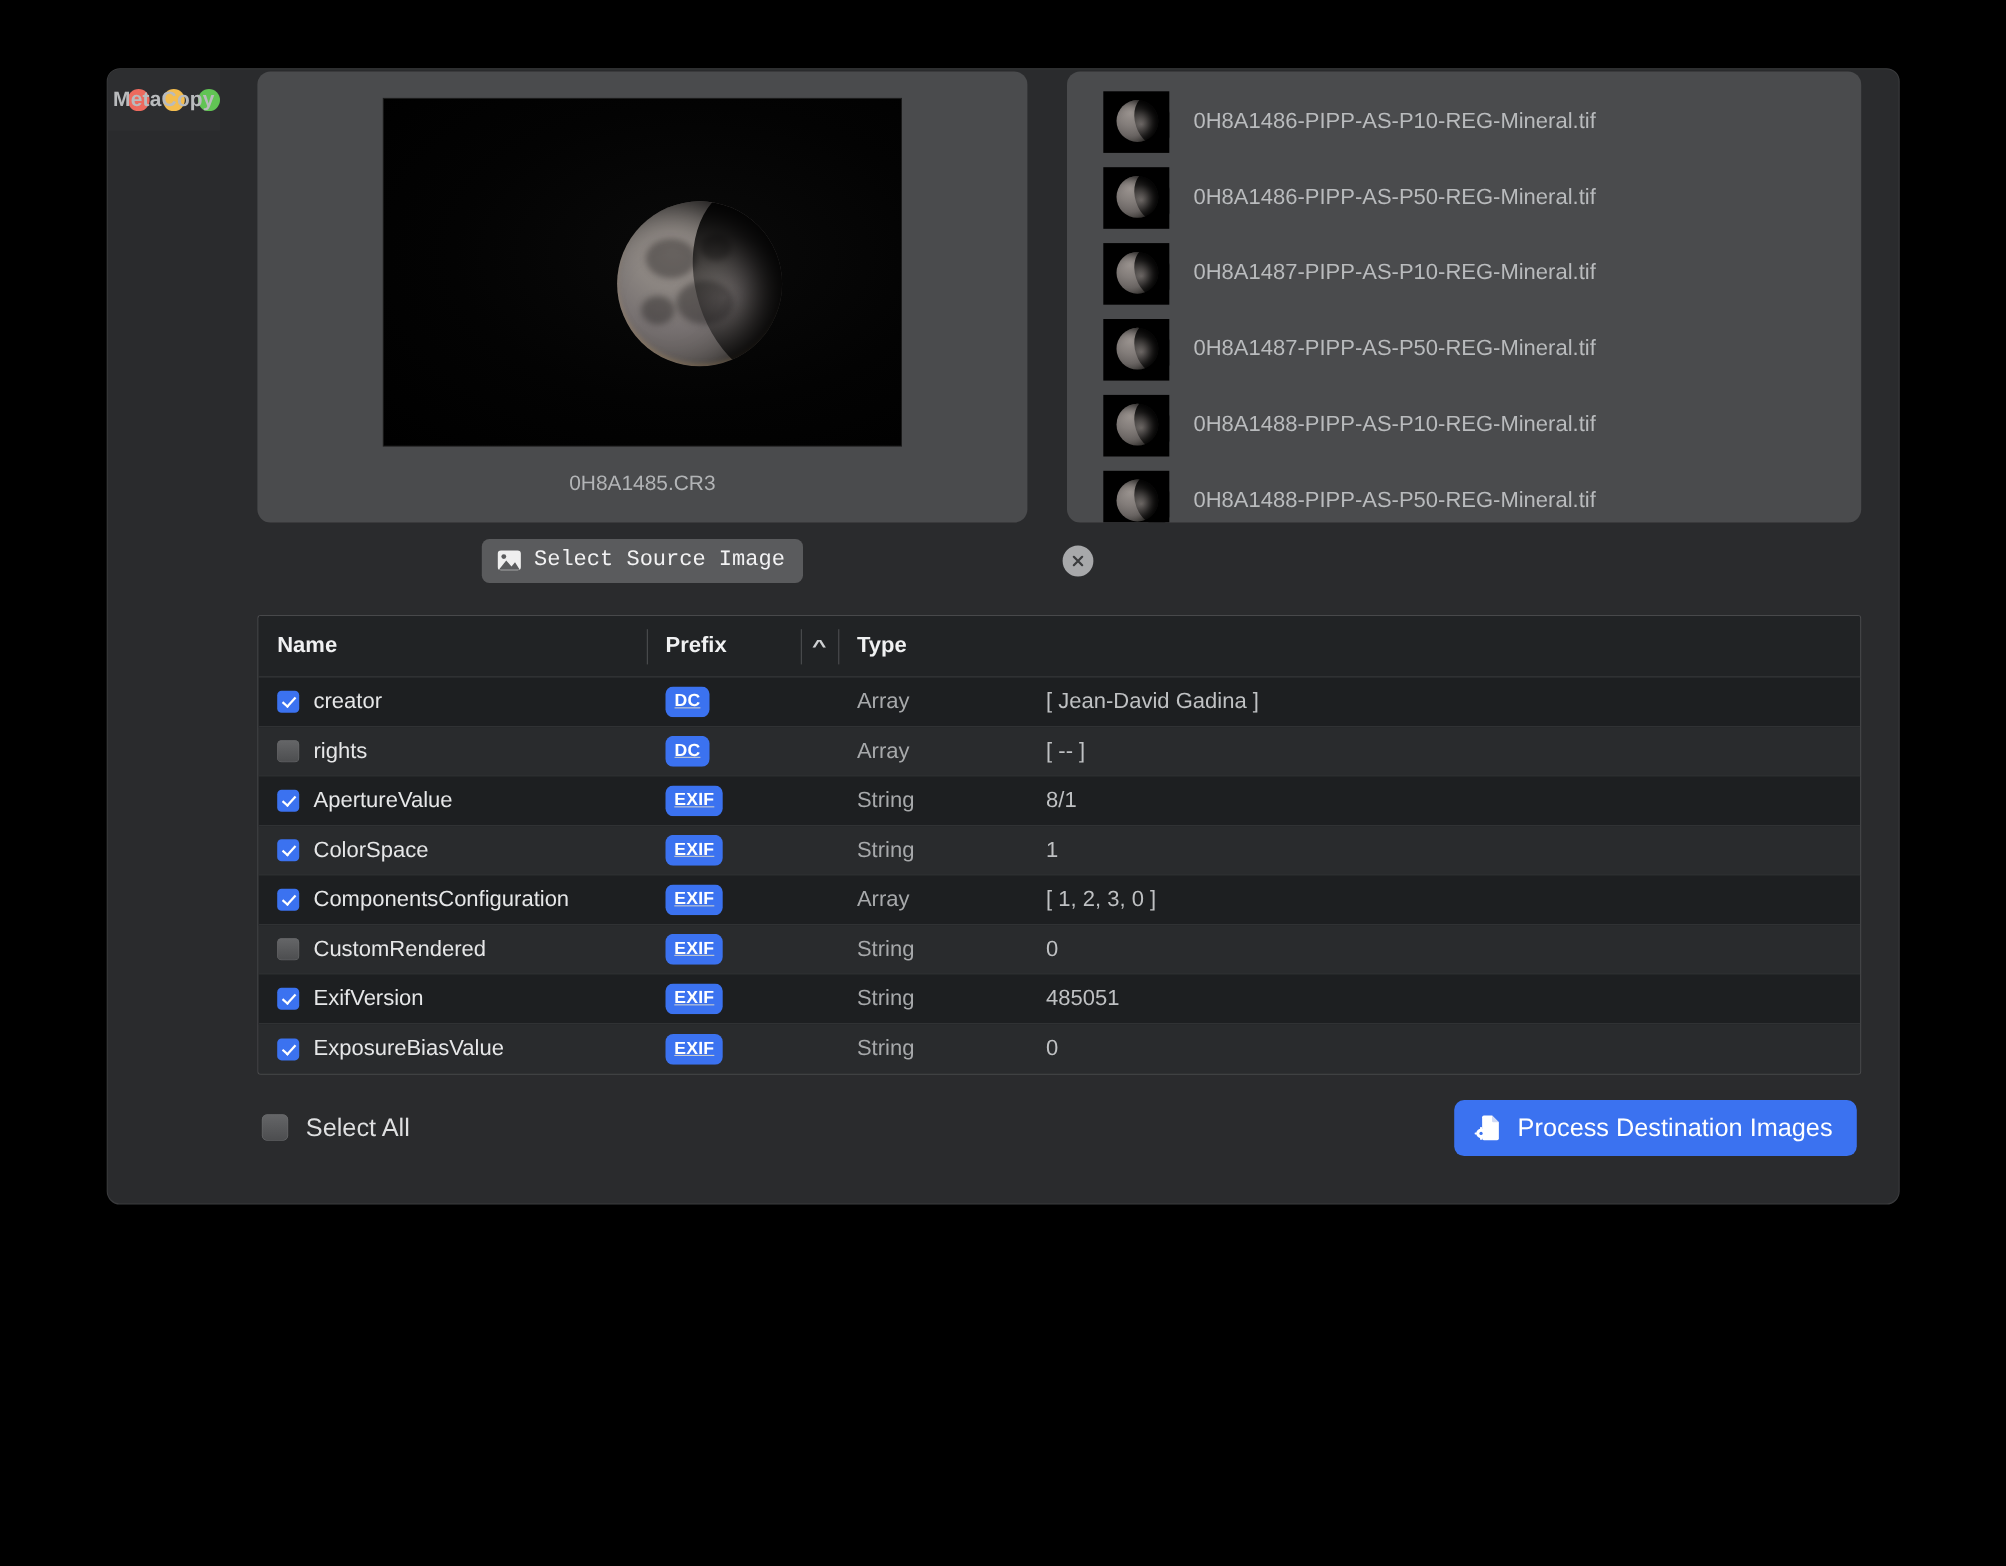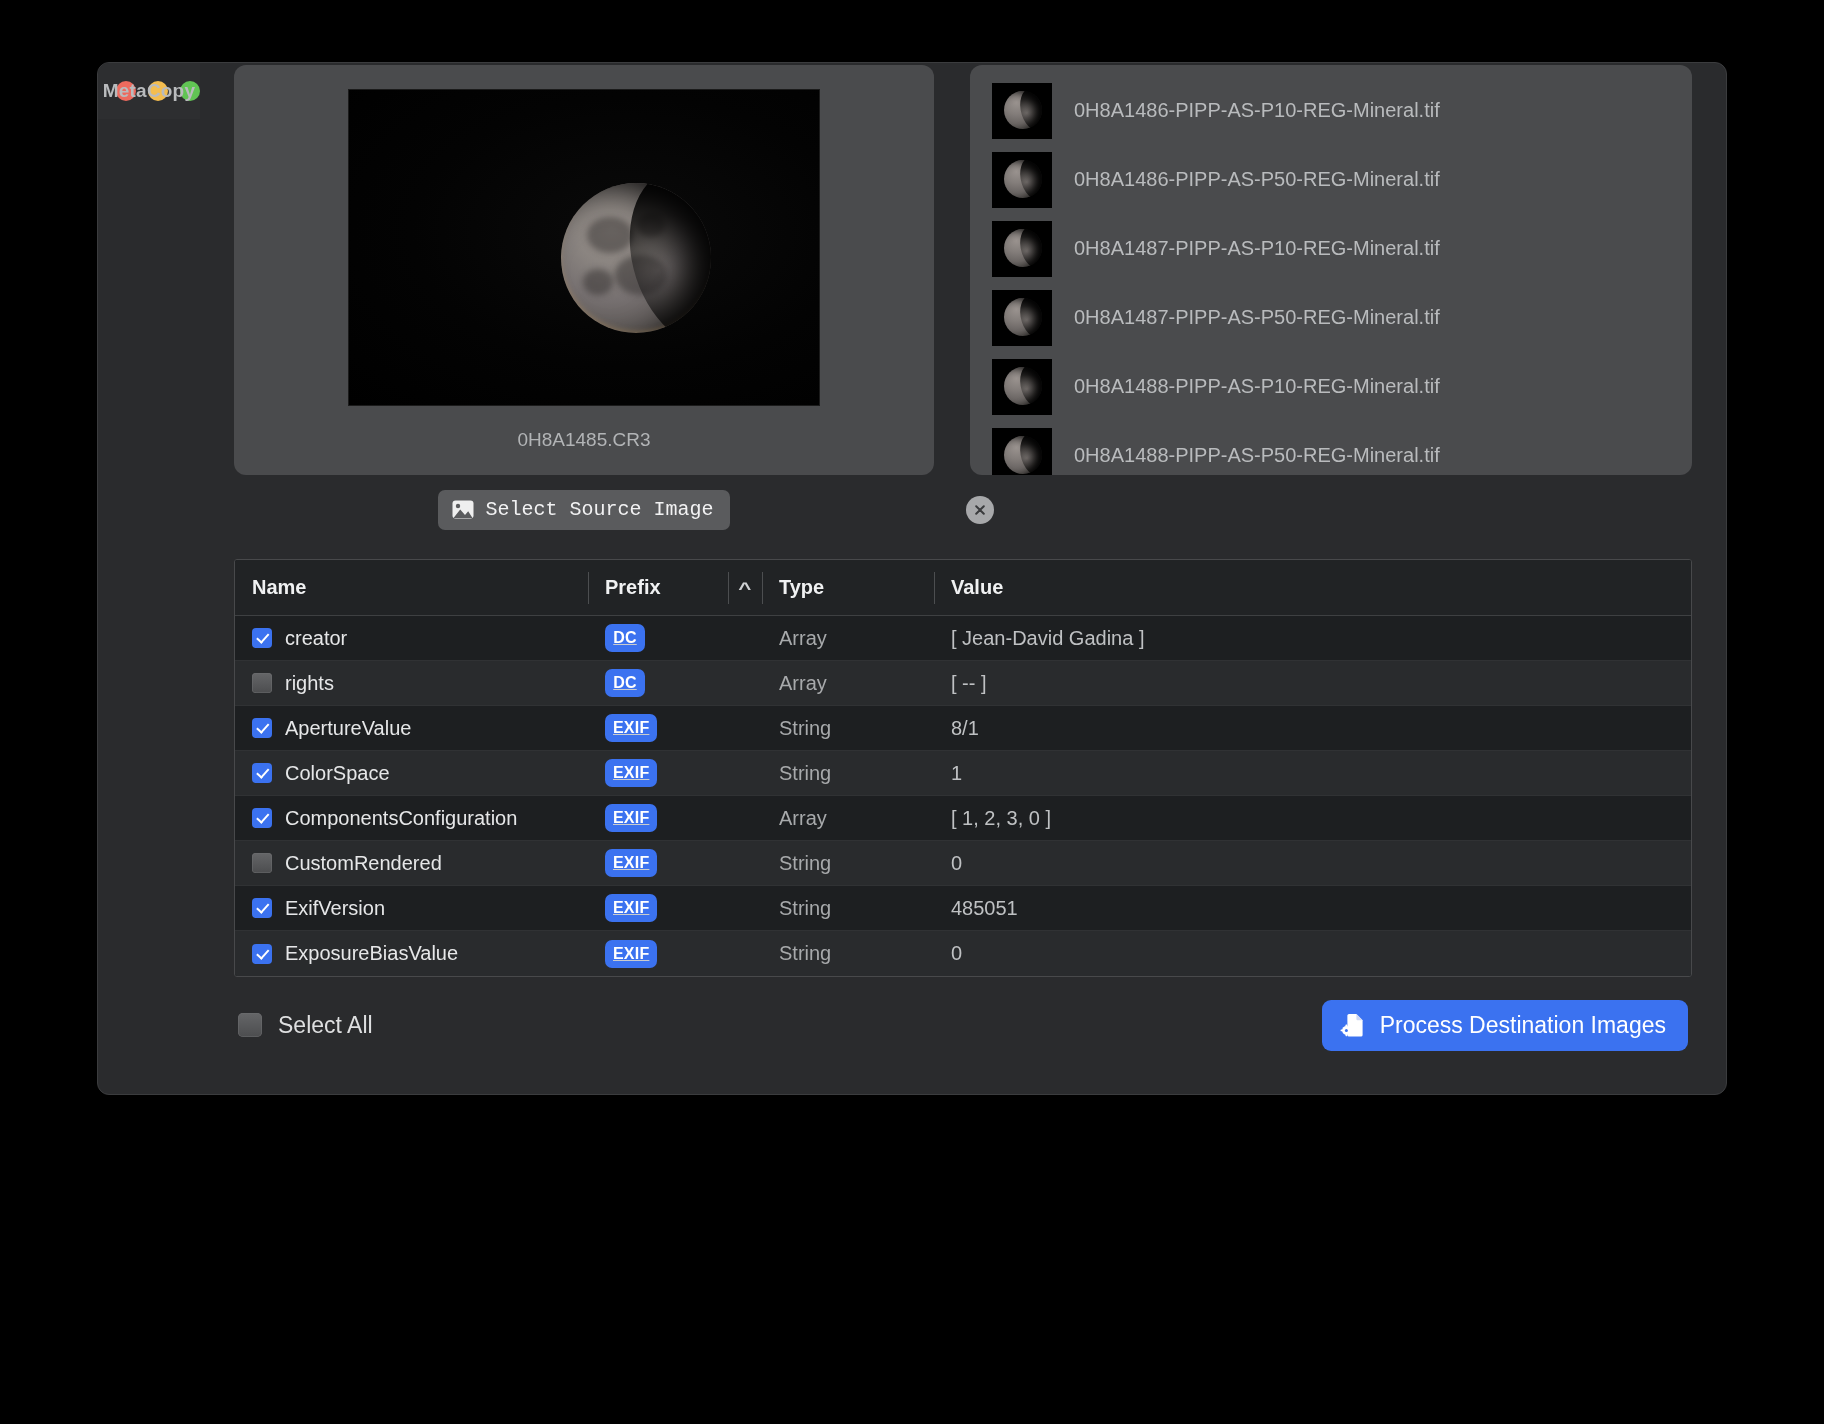--- a/index.html
+++ b/index.html
@@ -154,21 +154,21 @@
 
   .preview-caption {
     margin-top: 24px;
     font-size: 19px;
     color: #b2b4b6;
   }
 
   
   .panel.dest {
     flex: 1;
-    padding: 8px 0 0 0;
+    padding: 8px 0 0 11px;
     overflow: hidden;
   }
   .dest-scroll {
     height: 100%;
     overflow: hidden;
     padding-left: 22px;
     padding-top: 3px;
   }
   .dest-item {
     display: flex;
@@ -492,21 +492,20 @@
 
       <div class="table-wrap">
 
         <div class="thead">
           <div class="th col-name">Name</div>
           <div class="th col-prefix">Prefix</div>
           <div class="th col-sort">
               <span class="sort-caret">^</span>
             </div>
           <div class="th col-type">Type</div>
-          <div class="th col-value">Value</div>
         </div>
 
         <div>
 
           <div class="trow">
             <div class="cell name">
               <span class="cb on"></span>
               <span class="name-txt">creator</span>
             </div>
             <div class="cell prefix">

